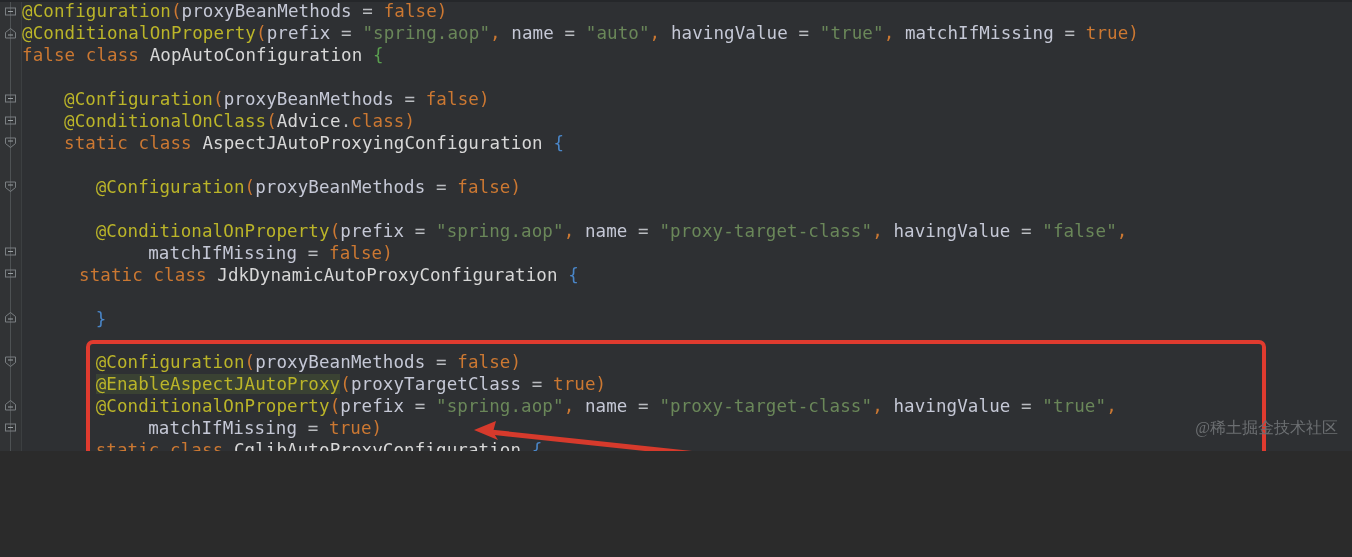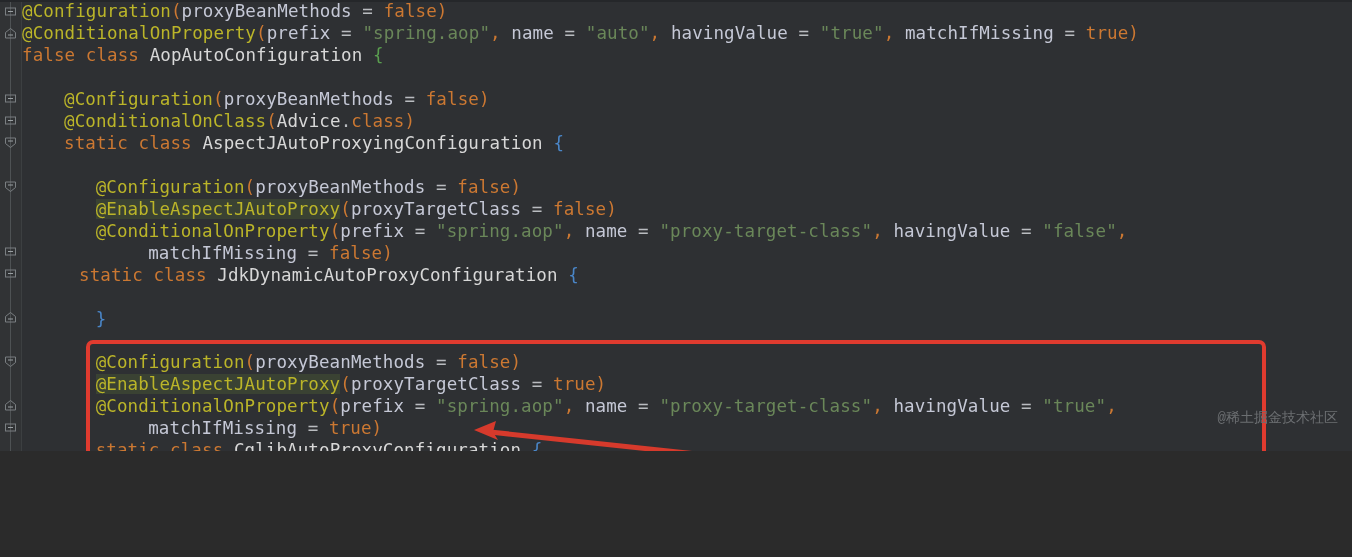--- a/index.html
+++ b/index.html
@@ -91,24 +91,24 @@
   .arrow-svg {
     position: absolute;
     left: 0; top: 0;
     width: 1352px; height: 557px;
     z-index: 6;
     pointer-events: none;
   }
   .watermark {
     position: absolute;
     right: 14px;
-    bottom: 24px;
+    bottom: 12px;
     color: #6c6f72;
-    font-family: Liberation Mono, monospace;
-    font-size: 14px;
+    font-family: Liberation Serif, serif;
+    font-size: 16px;
     z-index: 7;
     white-space: nowrap;
   }
   .topedge {
     position:absolute; left:0; top:0; width:1352px; height:2px;
     background:#25272a; z-index:8;
   }
 </style>
 </head>
 <body>
@@ -116,21 +116,20 @@
 <div id="root">
 
   <div class="code" id="code-surface">
       <div class="line" style="top: 0px; left: 0px;"><span class="ann">@Configuration</span><span class="kw">(</span><span class="field">proxyBeanMethods</span><span class="op"> = </span><span class="kw">false</span><span class="kw">)</span></div>
       <div class="line" style="top: 22px; left: 0px;"><span class="ann">@ConditionalOnProperty</span><span class="kw">(</span><span class="field">prefix</span><span class="op"> = </span><span class="str">"spring.aop"</span><span class="kw">, </span><span class="field">name</span><span class="op"> = </span><span class="str">"auto"</span><span class="kw">, </span><span class="field">havingValue</span><span class="op"> = </span><span class="str">"true"</span><span class="kw">, </span><span class="field">matchIfMissing</span><span class="op"> = </span><span class="kw">true</span><span class="kw">)</span></div>
       <div class="line" style="top: 44px; left: 0px;"><span class="kw">false</span><span class="plain"> </span><span class="kw">class</span><span class="plain"> </span><span class="cls">AopAutoConfiguration</span><span class="plain"> </span><span class="brace-g">{</span></div>
       <div class="line" style="top: 88px; left: 42.08px;"><span class="ann">@Configuration</span><span class="kw">(</span><span class="field">proxyBeanMethods</span><span class="op"> = </span><span class="kw">false</span><span class="kw">)</span></div>
       <div class="line" style="top: 132px; left: 42.08px;"><span class="kw">static</span><span class="plain"> </span><span class="kw">class</span><span class="plain"> </span><span class="cls">AspectJAutoProxyingConfiguration</span><span class="plain"> </span><span class="brace">{</span></div>
       <div class="line" style="top: 110px; left: 42.08px;"><span class="ann">@ConditionalOnClass</span><span class="kw">(</span><span class="cls">Advice</span><span class="plain">.</span><span class="kw">class</span><span class="kw">)</span></div>
       <div class="line" style="top: 176px; left: 73.64px;"><span class="ann">@Configuration</span><span class="kw">(</span><span class="field">proxyBeanMethods</span><span class="op"> = </span><span class="kw">false</span><span class="kw">)</span></div>
-      <div class="line" style="top: 198px; left: 73.64px;"><span class="ann hl">@EnableAspectJAutoProxy</span><span class="kw">(</span><span class="field">proxyTargetClass</span><span class="op"> = </span><span class="kw">false</span><span class="kw">)</span></div>
       <div class="line" style="top: 220px; left: 73.64px;"><span class="ann">@ConditionalOnProperty</span><span class="kw">(</span><span class="field">prefix</span><span class="op"> = </span><span class="str">"spring.aop"</span><span class="kw">, </span><span class="field">name</span><span class="op"> = </span><span class="str">"proxy-target-class"</span><span class="kw">, </span><span class="field">havingValue</span><span class="op"> = </span><span class="str">"false"</span><span class="kw">,</span></div>
       <div class="line" style="top: 242px; left: 126.24px;"><span class="field">matchIfMissing</span><span class="op"> = </span><span class="kw">false</span><span class="kw">)</span></div>
       <div class="line" style="top: 264px; left: 57px;"><span class="kw">static</span><span class="plain"> </span><span class="kw">class</span><span class="plain"> </span><span class="cls">JdkDynamicAutoProxyConfiguration</span><span class="plain"> </span><span class="brace">{</span></div>
       <div class="line" style="top: 308px; left: 73.64px;"><span class="brace">}</span></div>
       <div class="line" style="top: 351px; left: 73.64px;"><span class="ann">@Configuration</span><span class="kw">(</span><span class="field">proxyBeanMethods</span><span class="op"> = </span><span class="kw">false</span><span class="kw">)</span></div>
       <div class="line" style="top: 373px; left: 73.64px;"><span class="ann hl">@EnableAspectJAutoProxy</span><span class="kw">(</span><span class="field">proxyTargetClass</span><span class="op"> = </span><span class="kw">true</span><span class="kw">)</span></div>
       <div class="line" style="top: 395px; left: 73.64px;"><span class="ann">@ConditionalOnProperty</span><span class="kw">(</span><span class="field">prefix</span><span class="op"> = </span><span class="str">"spring.aop"</span><span class="kw">, </span><span class="field">name</span><span class="op"> = </span><span class="str">"proxy-target-class"</span><span class="kw">, </span><span class="field">havingValue</span><span class="op"> = </span><span class="str">"true"</span><span class="kw">,</span></div>
       <div class="line" style="top: 417px; left: 126.24px;"><span class="field">matchIfMissing</span><span class="op"> = </span><span class="kw">true</span><span class="kw">)</span></div>
       <div class="line" style="top: 439px; left: 73.64px;"><span class="kw">static</span><span class="plain"> </span><span class="kw">class</span><span class="plain"> </span><span class="cls">CglibAutoProxyConfiguration</span><span class="plain"> </span><span class="brace">{</span></div>
       <div class="line" style="top: 483px; left: 73.64px;"><span class="brace">}</span></div>

